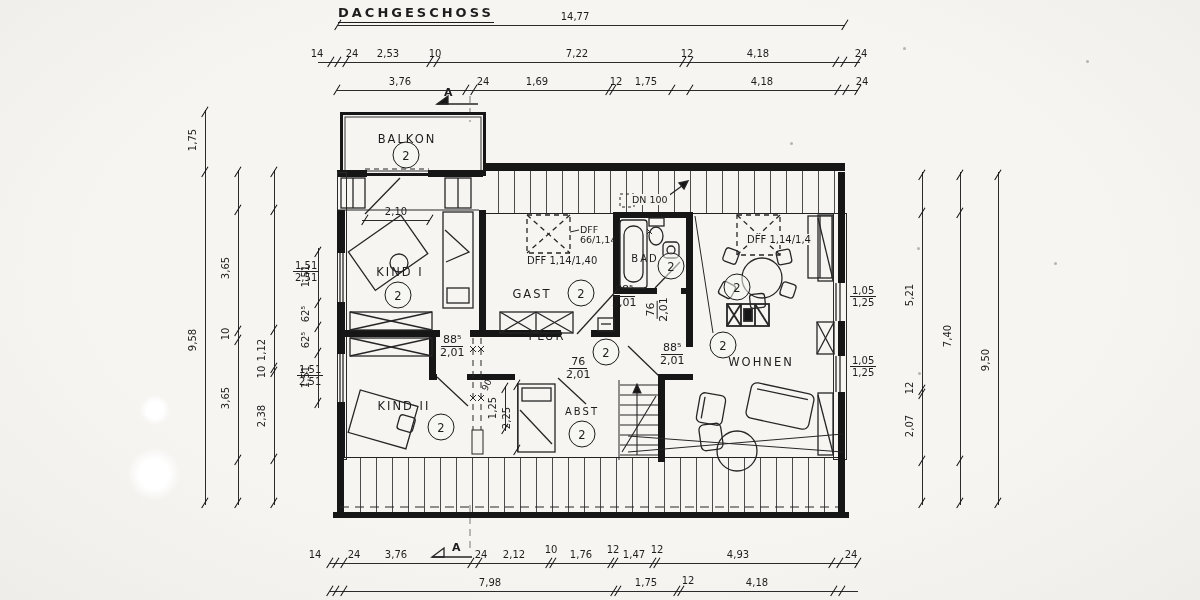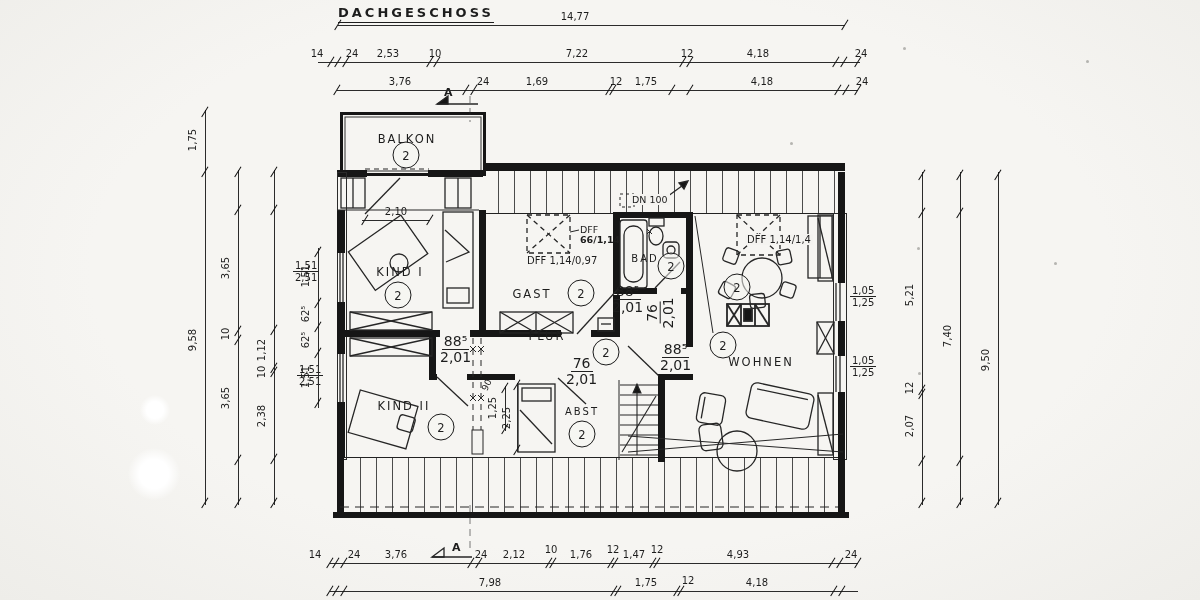--- a/index.html
+++ b/index.html
@@ -10,21 +10,21 @@
   .thinbox{position:absolute;border:1px solid #2a2a2a;}
   .hatch{position:absolute;background:repeating-linear-gradient(90deg,rgba(0,0,0,0) 0px,rgba(0,0,0,0) 15px,#4b4b4b 15px,#4b4b4b 16px);}
   .hatch.top{border-bottom:1.4px solid #222;}
   .hatch.bot{border-top:1.4px solid #222;}
   .balcony{position:absolute;border:3px solid #161616;box-shadow:inset 0 0 0 1.5px #f4f3f0, inset 0 0 0 2.5px #333;}
   .title{position:absolute;font-size:13px;font-weight:bold;letter-spacing:3px;border-bottom:1.5px solid #1d1d1d;padding-bottom:2px;}
   .room-label{position:absolute;transform:translate(-50%,-50%);font-size:11.5px;letter-spacing:2px;white-space:nowrap;}
   .circ{position:absolute;width:25px;height:25px;border:1.6px solid #1b1b1b;border-radius:50%;
         transform:translate(-50%,-50%);display:flex;align-items:center;justify-content:center;
         font-size:11.5px;background:rgba(246,245,242,.55);}
-  .frac{position:absolute;font-size:14px;line-height:1.1;text-align:center;white-space:nowrap;}
+  .frac{position:absolute;font-size:11px;line-height:1.1;text-align:center;white-space:nowrap;}
   .frac .fr-top{border-bottom:1px solid #222;padding:0 2px;display:inline-block;}
   .frac .fr-bot{display:block;}
   .rot90{transform:rotate(-90deg);transform-origin:center center;}
   .ann{position:absolute;font-size:9.5px;white-space:nowrap;}
   .bg{background:#f4f3f0;padding:0 2px;}
   .dline{position:absolute;background:#2b2b2b;}
   .dline.h{height:1px;}
   .dline.v{width:1px;}
   .tick{position:absolute;width:12px;height:1.4px;background:#101010;transform:translate(-50%,-50%) rotate(-58deg);}
   .dimlab{position:absolute;font-size:10px;white-space:nowrap;}
@@ -329,22 +329,22 @@
     <span class="fr-top">1,51</span><span class="fr-bot">2,51</span></div>
   <div class="frac" style="left:297px;top:364px;font-size:10px;">
     <span class="fr-top">1,51</span><span class="fr-bot">2,51</span></div>
   <div class="frac" style="left:850px;top:285px;font-size:10px;">
     <span class="fr-top">1,05</span><span class="fr-bot">1,25</span></div>
   <div class="frac" style="left:850px;top:355px;font-size:10px;">
     <span class="fr-top">1,05</span><span class="fr-bot">1,25</span></div>
 
   <div class="ann bg" style="left:630px;top:194px;">DN 100</div>
   <div class="ann" style="left:580px;top:224px;">DFF</div>
-  <div class="ann" style="left:580px;top:234px;font-weight:bold;">66/1,14</div>
-  <div class="ann" style="left:527px;top:255px;font-size:10px;">DFF 1,14/0,97</div>
+  <div class="ann" style="left:580px;top:234px;">66/1,14</div>
+  <div class="ann" style="left:527px;top:255px;font-size:10px;">DFF 1,14/1,40</div>
   <div class="ann bg" style="left:745px;top:234px;font-size:10px;">DFF 1,14/1,4</div>
   <div class="ann" style="left:481px;top:380px;transform:rotate(-65deg);font-size:9px;">90</div>
   <div class="ann" style="left:444px;top:86px;font-weight:bold;font-size:11px;">A</div>
   <div class="ann" style="left:452px;top:541px;font-weight:bold;font-size:11px;">A</div>
 
   <div class="blob" style="left:128px;top:448px;"></div>
   <div class="blob" style="left:140px;top:395px;width:30px;height:30px;"></div>
   <div class="speck" style="left:903px;top:47px;"></div>
   <div class="speck" style="left:1086px;top:60px;"></div>
   <div class="speck" style="left:917px;top:247px;"></div>

